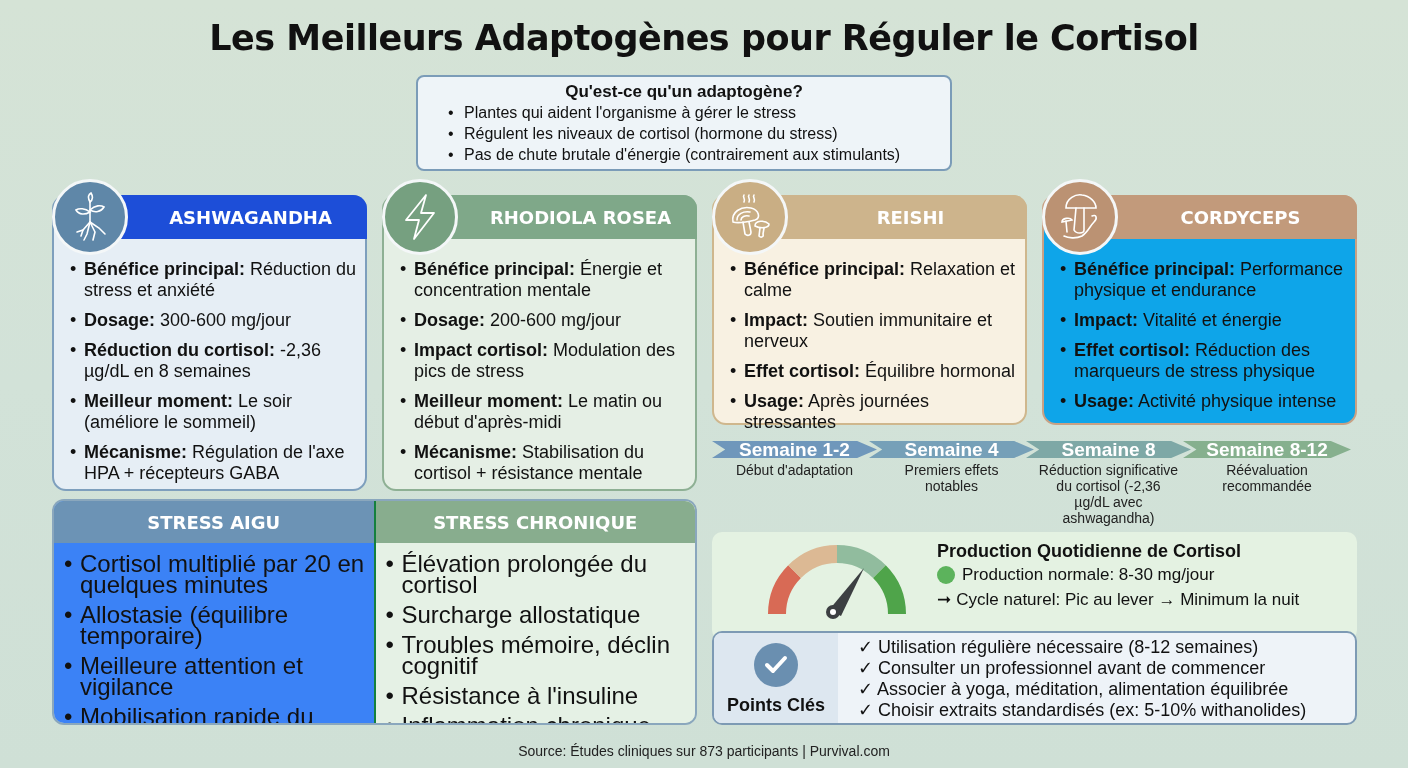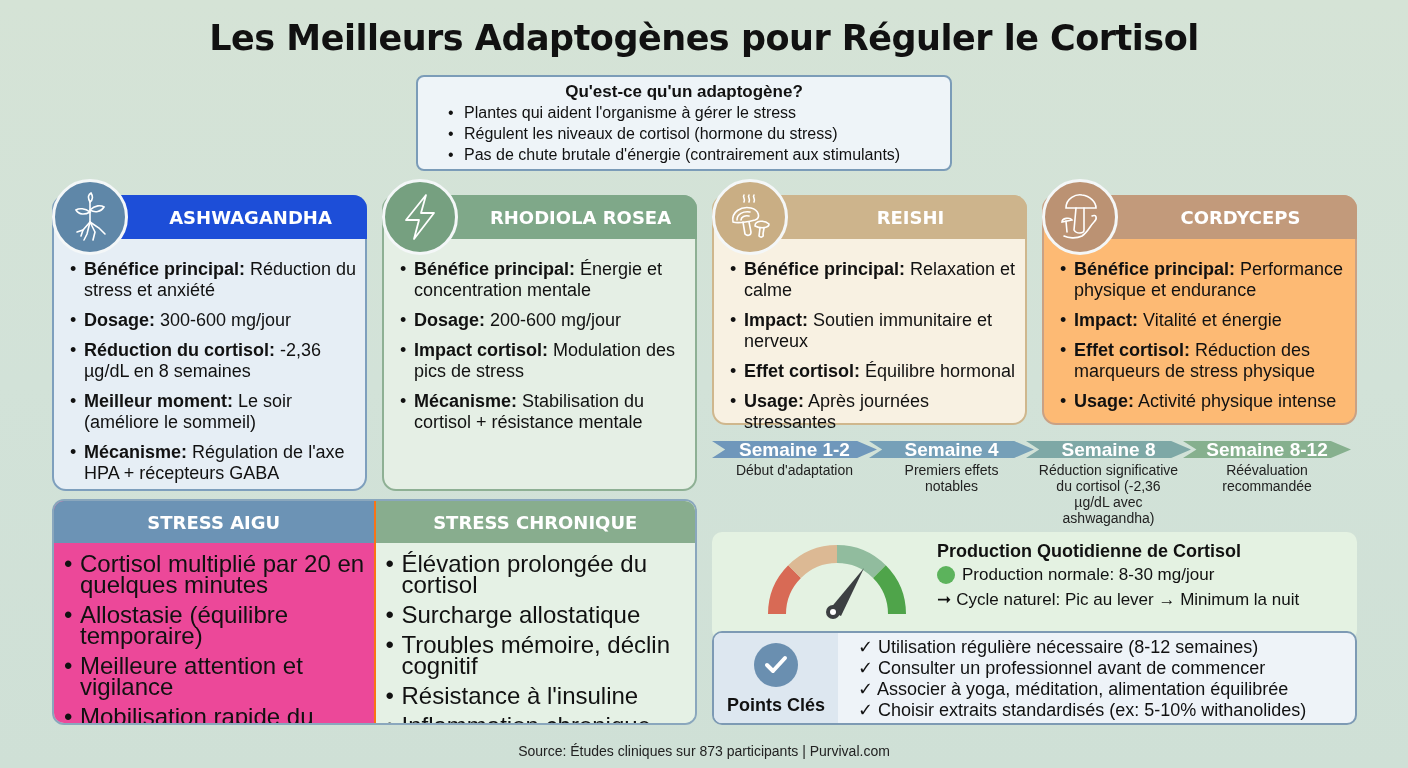--- a/index.html
+++ b/index.html
@@ -45,34 +45,34 @@
 
   .c-ash { left: 52px; width: 315px; height: 296px; background: #e6eef5; border-color: #7e9fbd; }
   .c-ash .hdr { background: #1d4ed8; }
   .c-ash .badge { background: #5f87a8; }
   .c-rho { left: 382px; width: 315px; height: 296px; background: #e5efe5; border-color: #8eb094; }
   .c-rho .hdr { background: #7fa889; }
   .c-rho .badge { background: #76a080; }
   .c-rei { left: 712px; width: 315px; height: 230px; background: #f8f1e2; border-color: #cfb78d; }
   .c-rei .hdr { background: #cdb48c; }
   .c-rei .badge { background: #c9ae84; }
-  .c-cor { left: 1042px; width: 315px; height: 230px; background: #fdba74; border-color: #c9a184; }
+  .c-cor { left: 1042px; width: 315px; height: 230px; background: #0ea5e9; border-color: #c9a184; }
   .c-cor .hdr { background: #c29a7b; }
   .c-cor .badge { background: #bb9273; }
 
   .stress {
     position: absolute; left: 52px; top: 499px; width: 645px; height: 226px;
     border-radius: 12px; border: 2px solid #8aa7bd; overflow: hidden; display: flex;
   }
   .stress .col { flex: 1; position: relative; }
   .stress .col .sh {
     height: 42px; color: #fff; font-family: "DejaVu Sans", sans-serif; font-weight: bold;
     font-size: 18px; display: flex; align-items: center; justify-content: center;
   }
-  .stress .aigu { background: #ec4899; border-right: 2px solid #f97316; }
+  .stress .aigu { background: #3b82f6; border-right: 2px solid #15803d; }
   .stress .aigu .sh { background: #6c93b5; }
   .stress .chron { background: #e5f1e5; }
   .stress .chron .sh { background: #88ad8e; }
   .stress ul { list-style: none; padding: 10px 0 0 10px; }
   .stress li { font-size: 24px; line-height: 21px; margin-bottom: 9px; position: relative; padding-left: 16px; }
   .stress li::before { content: "•"; position: absolute; left: 0; }
 
   .timeline { position: absolute; left: 712px; top: 441px; width: 640px; height: 90px; }
   .step { position: absolute; top: 0; width: 165px; }
   .step .arrow {
@@ -155,20 +155,21 @@
   <div class="hdr">RHODIOLA ROSEA</div>
   <div class="badge">
     <svg width="40" height="48" viewBox="0 0 40 48" fill="none" stroke="#fff" stroke-width="1.8" stroke-linejoin="round">
       <path d="M26 2 L6 27 H19 L14 46 L34 20 H21 Z"></path>
     </svg>
   </div>
   <ul>
     <li><b>Bénéfice principal:</b><span> Énergie et concentration mentale</span></li>
     <li><b>Dosage:</b><span> 200-600 mg/jour</span></li>
     <li><b>Impact cortisol:</b><span> Modulation des pics de stress</span></li>
+    <li><b>Meilleur moment:</b><span> Le matin ou début d'après-midi</span></li>
     <li><b>Mécanisme:</b><span> Stabilisation du cortisol + résistance mentale</span></li>
   </ul>
 </div>
 
 <div class="card c-rei">
   <div class="hdr">REISHI</div>
   <div class="badge">
     <svg width="50" height="50" viewBox="0 0 50 50" fill="none" stroke="#fff" stroke-width="1.6" stroke-linecap="round">
       <path d="M19 3 C17 5 21 7 19 10"></path>
         <path d="M24 3 C22 5 26 7 24 10"></path>

